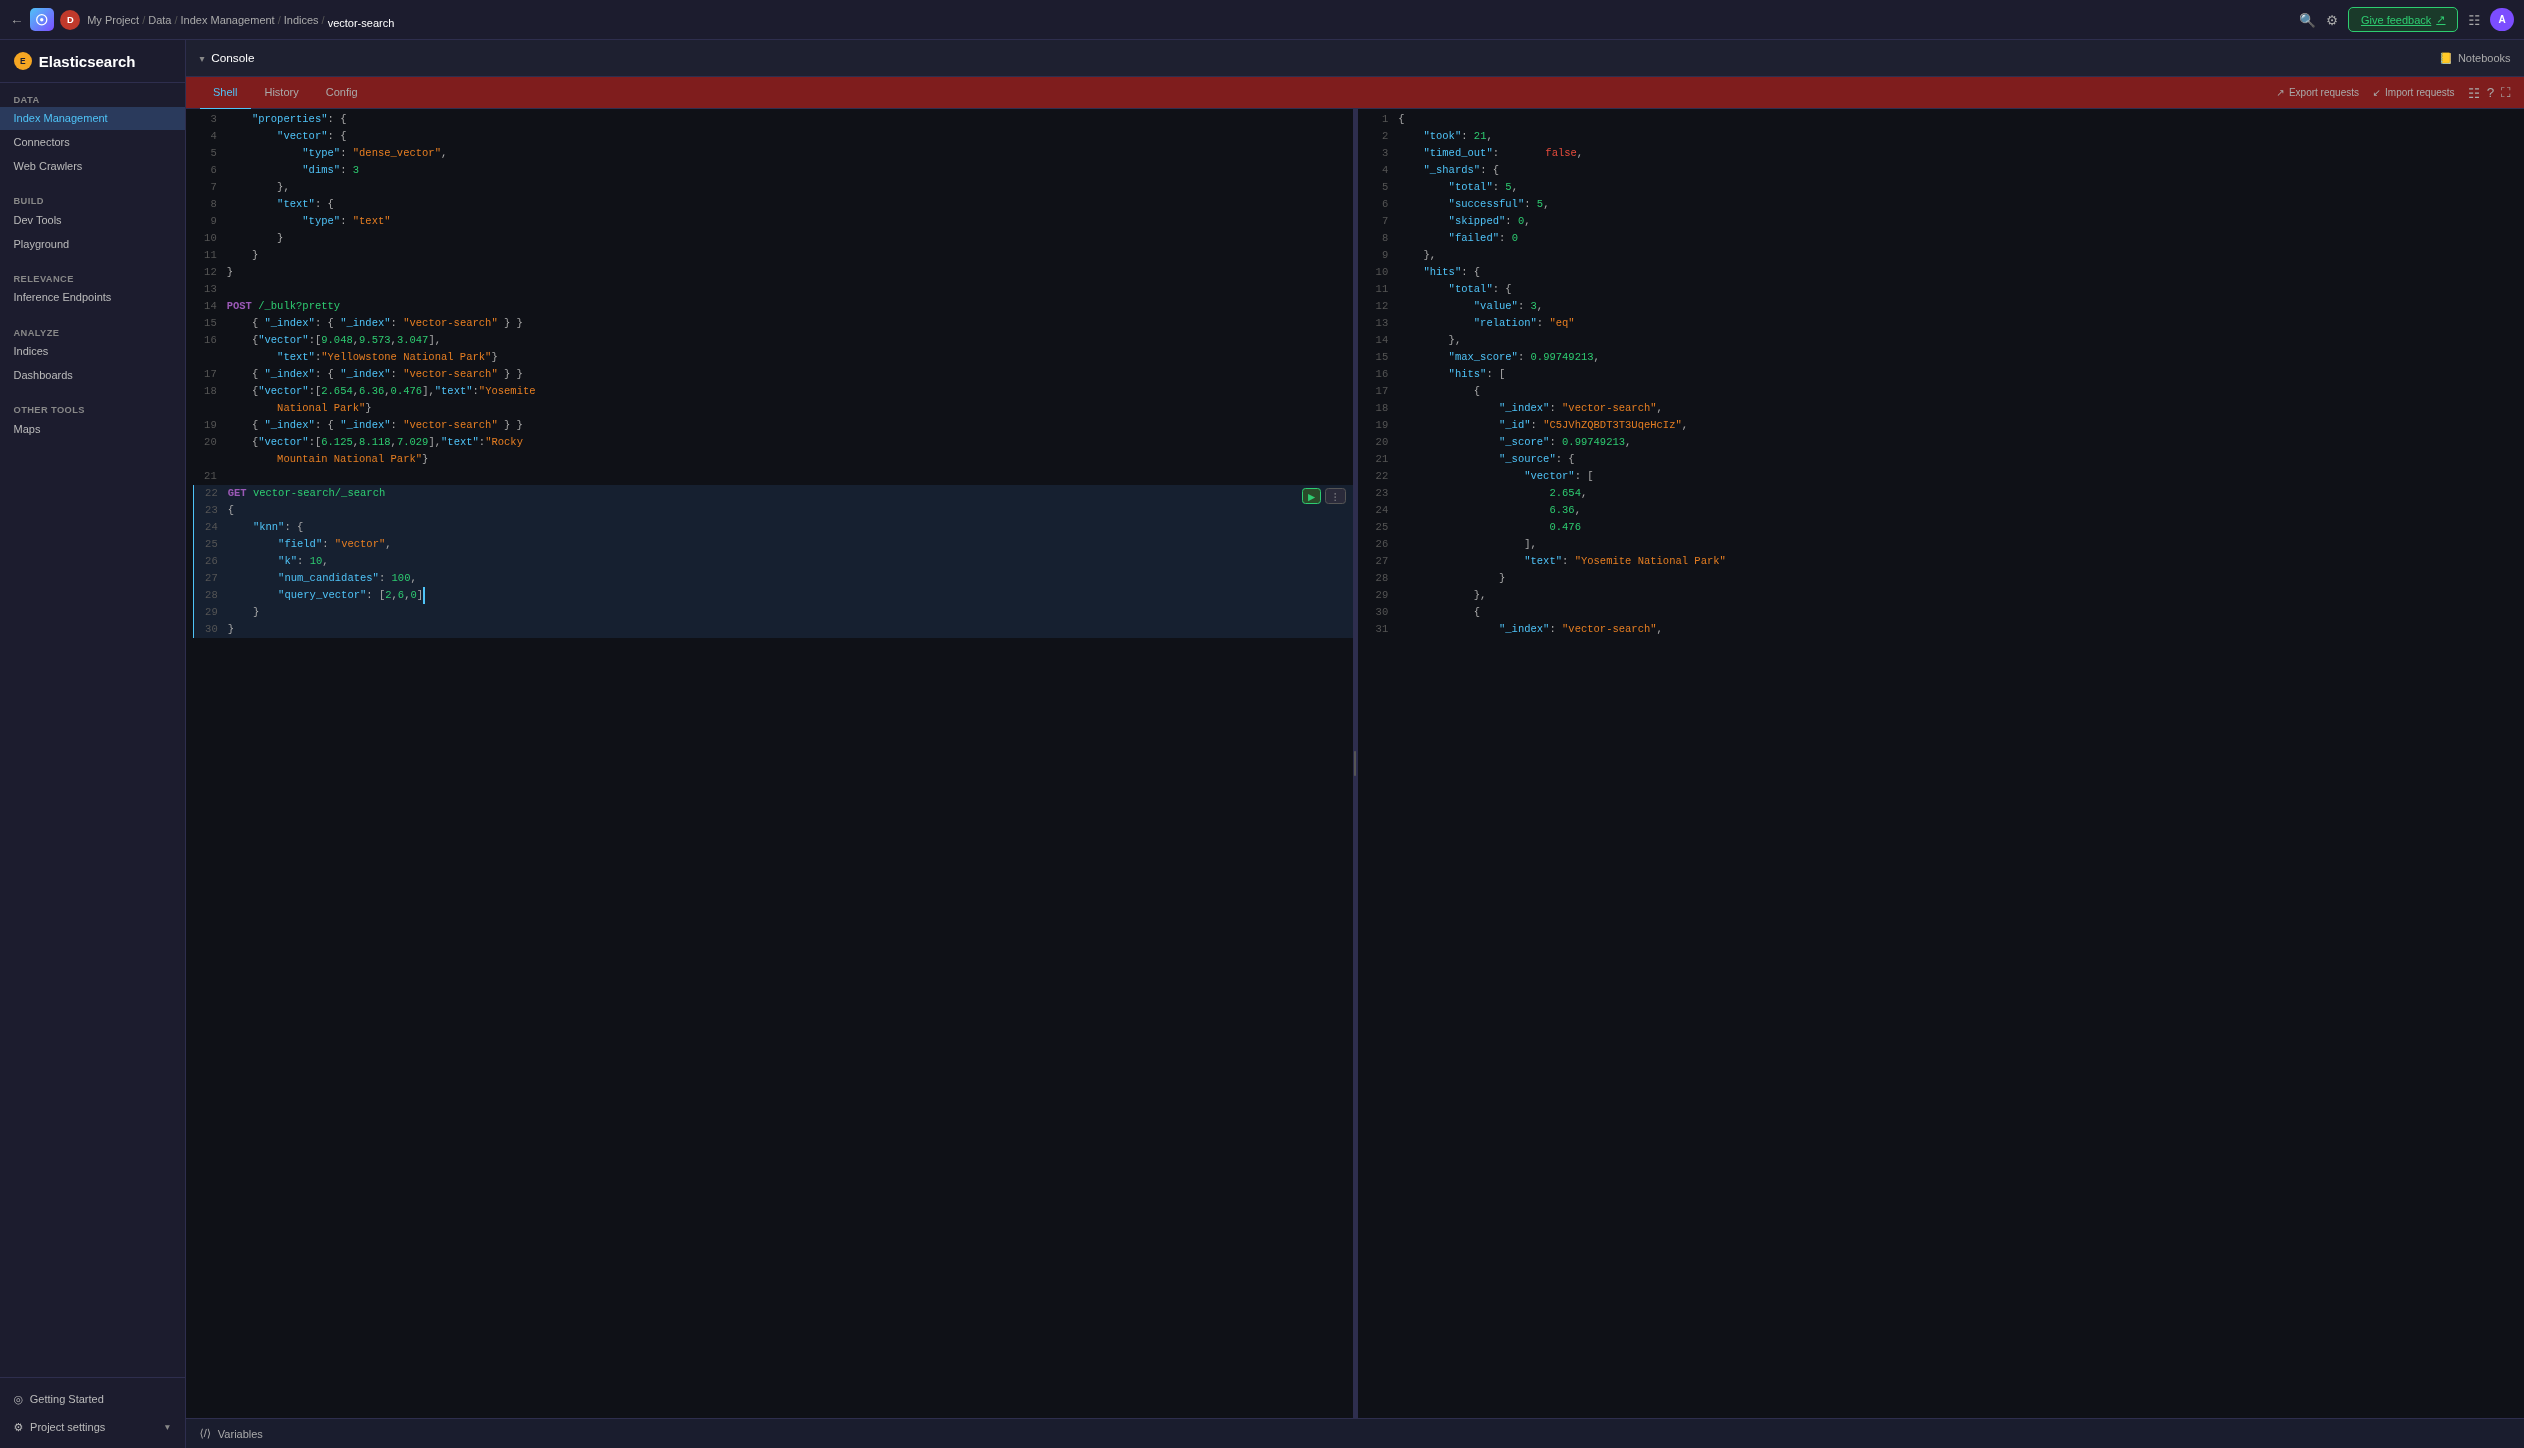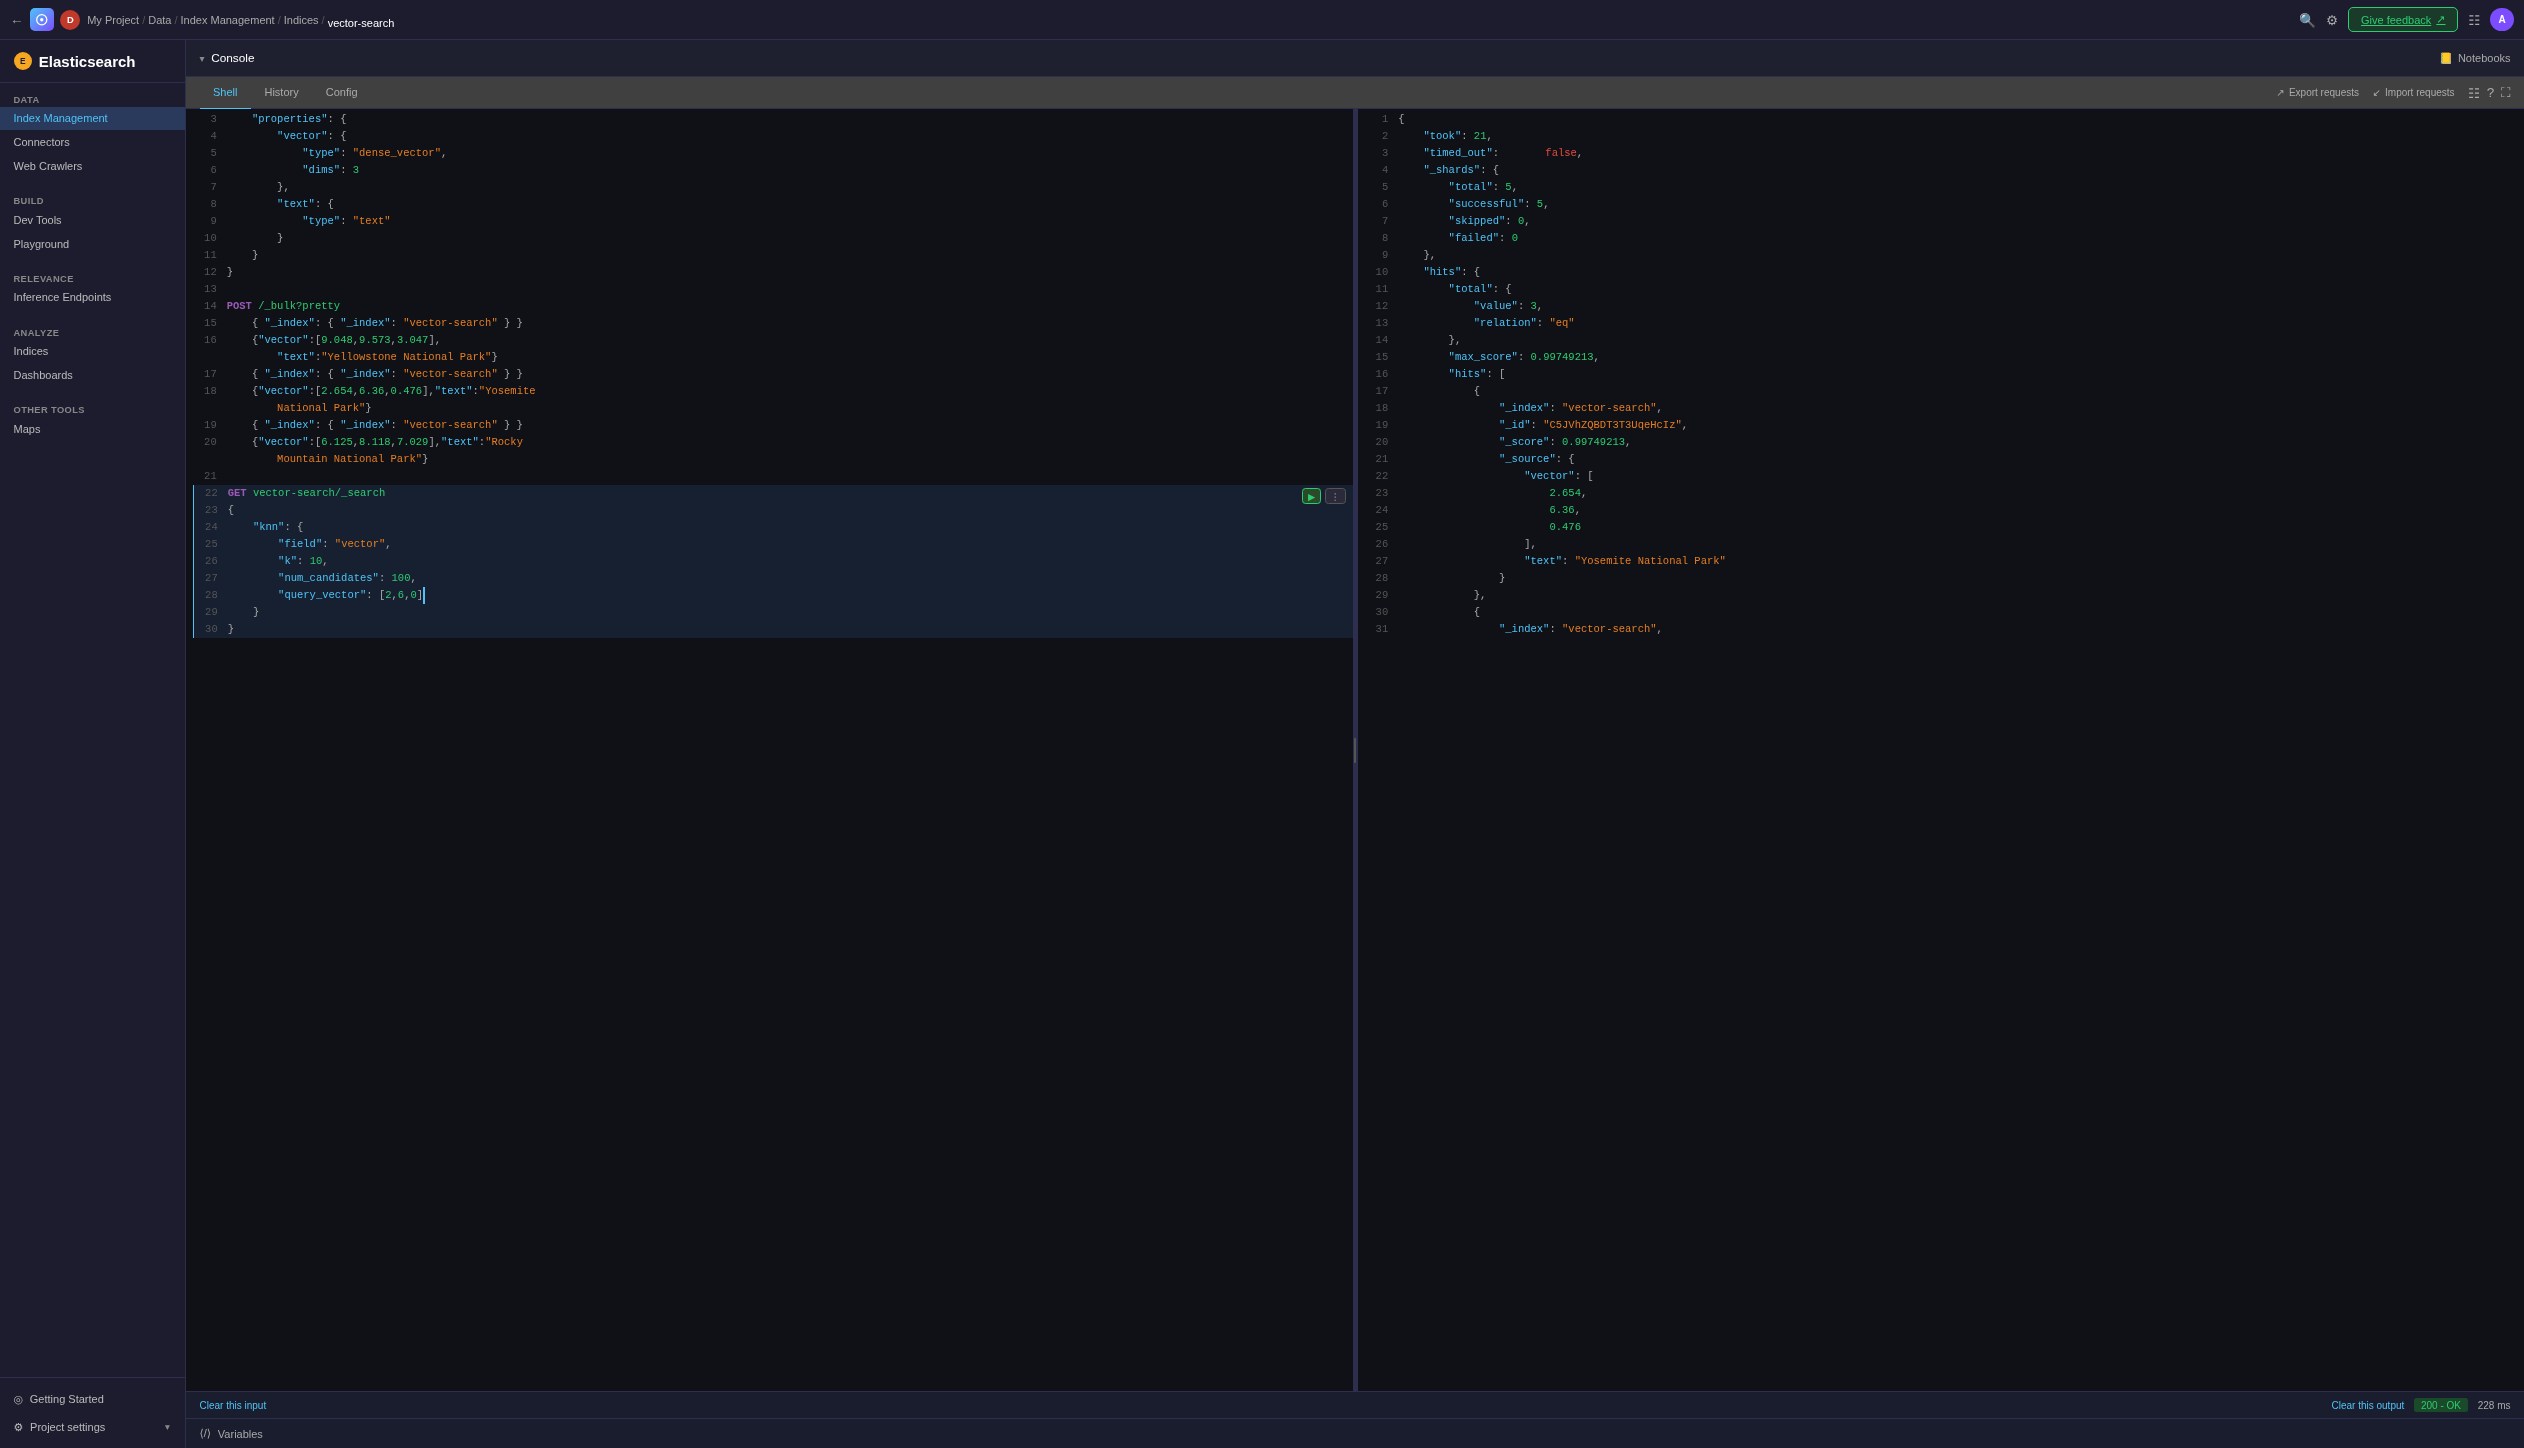--- a/index.html
+++ b/index.html
@@ -61,21 +61,21 @@
     .console-header {
       display: flex; align-items: center; justify-content: space-between;
       background: #1e2030; padding: 0 13.5px; height: 37px; border-bottom: 0.8px solid #2e2e4e;
       flex-shrink: 0;
     }
     .console-title { display: flex; align-items: center; gap: 6.7px; font-size: 11.8px; color: #fff; font-weight: 500; }
     .console-title .chevron { color: #888; font-size: 10px; }
     .notebooks-btn { display: flex; align-items: center; gap: 5px; color: #aaa; font-size: 11px; cursor: pointer; }
 
     
-    .tabs { display: flex; align-items: center; padding: 0 13.5px; background: #404040; border-bottom: 0.8px solid #2e2e4e; height: 32px; flex-shrink: 0; }
+    .tabs { display: flex; align-items: center; padding: 0 13.5px; background: #7f1d1d; border-bottom: 0.8px solid #2e2e4e; height: 32px; flex-shrink: 0; }
     .tab { padding: 0 13.5px; height: 32px; display: flex; align-items: center; font-size: 11px; color: #aaa; cursor: pointer; border-bottom: 1.7px solid transparent; }
     .tab.active { color: #4fc3f7; border-bottom: 1.7px solid #4fc3f7; }
     .tabs-right { margin-left: auto; display: flex; gap: 13.5px; align-items: center; }
     .action-btn { display: flex; align-items: center; gap: 4.2px; font-size: 10px; color: #aaa; cursor: pointer; }
     .tabs-icons { display: flex; gap: 6.7px; align-items: center; color: #aaa; }
 
     
     .editor-area { display: flex; flex: 1; overflow: hidden; }
 
     
@@ -615,28 +615,20 @@
           <div class="code-line">
             <span class="line-num">31</span>
             <span class="line-content">
               &nbsp;&nbsp;&nbsp;&nbsp;&nbsp;&nbsp;&nbsp;&nbsp;&nbsp;&nbsp;&nbsp;&nbsp;&nbsp;&nbsp;&nbsp;&nbsp;<span class="key">"_index"</span><span class="punct">: </span><span class="string">"vector-search"</span><span class="punct">,</span>
             </span>
           </div>
         </div>
       </div>
     </div>
 
-    <div class="bottom-bar">
-      <button class="clear-btn">Clear this input</button>
-      <div style="display:flex; gap: 10px; align-items: center;">
-        <button class="clear-btn">Clear this output</button>
-        <span class="status-ok">200 - OK</span>
-        <span class="status-time">228 ms</span>
-      </div>
-    </div>
 
     <div class="variables-bar">
       <span>⟨/⟩</span>
       <span>Variables</span>
     </div>
 
   </div>
 </div>
 
 

